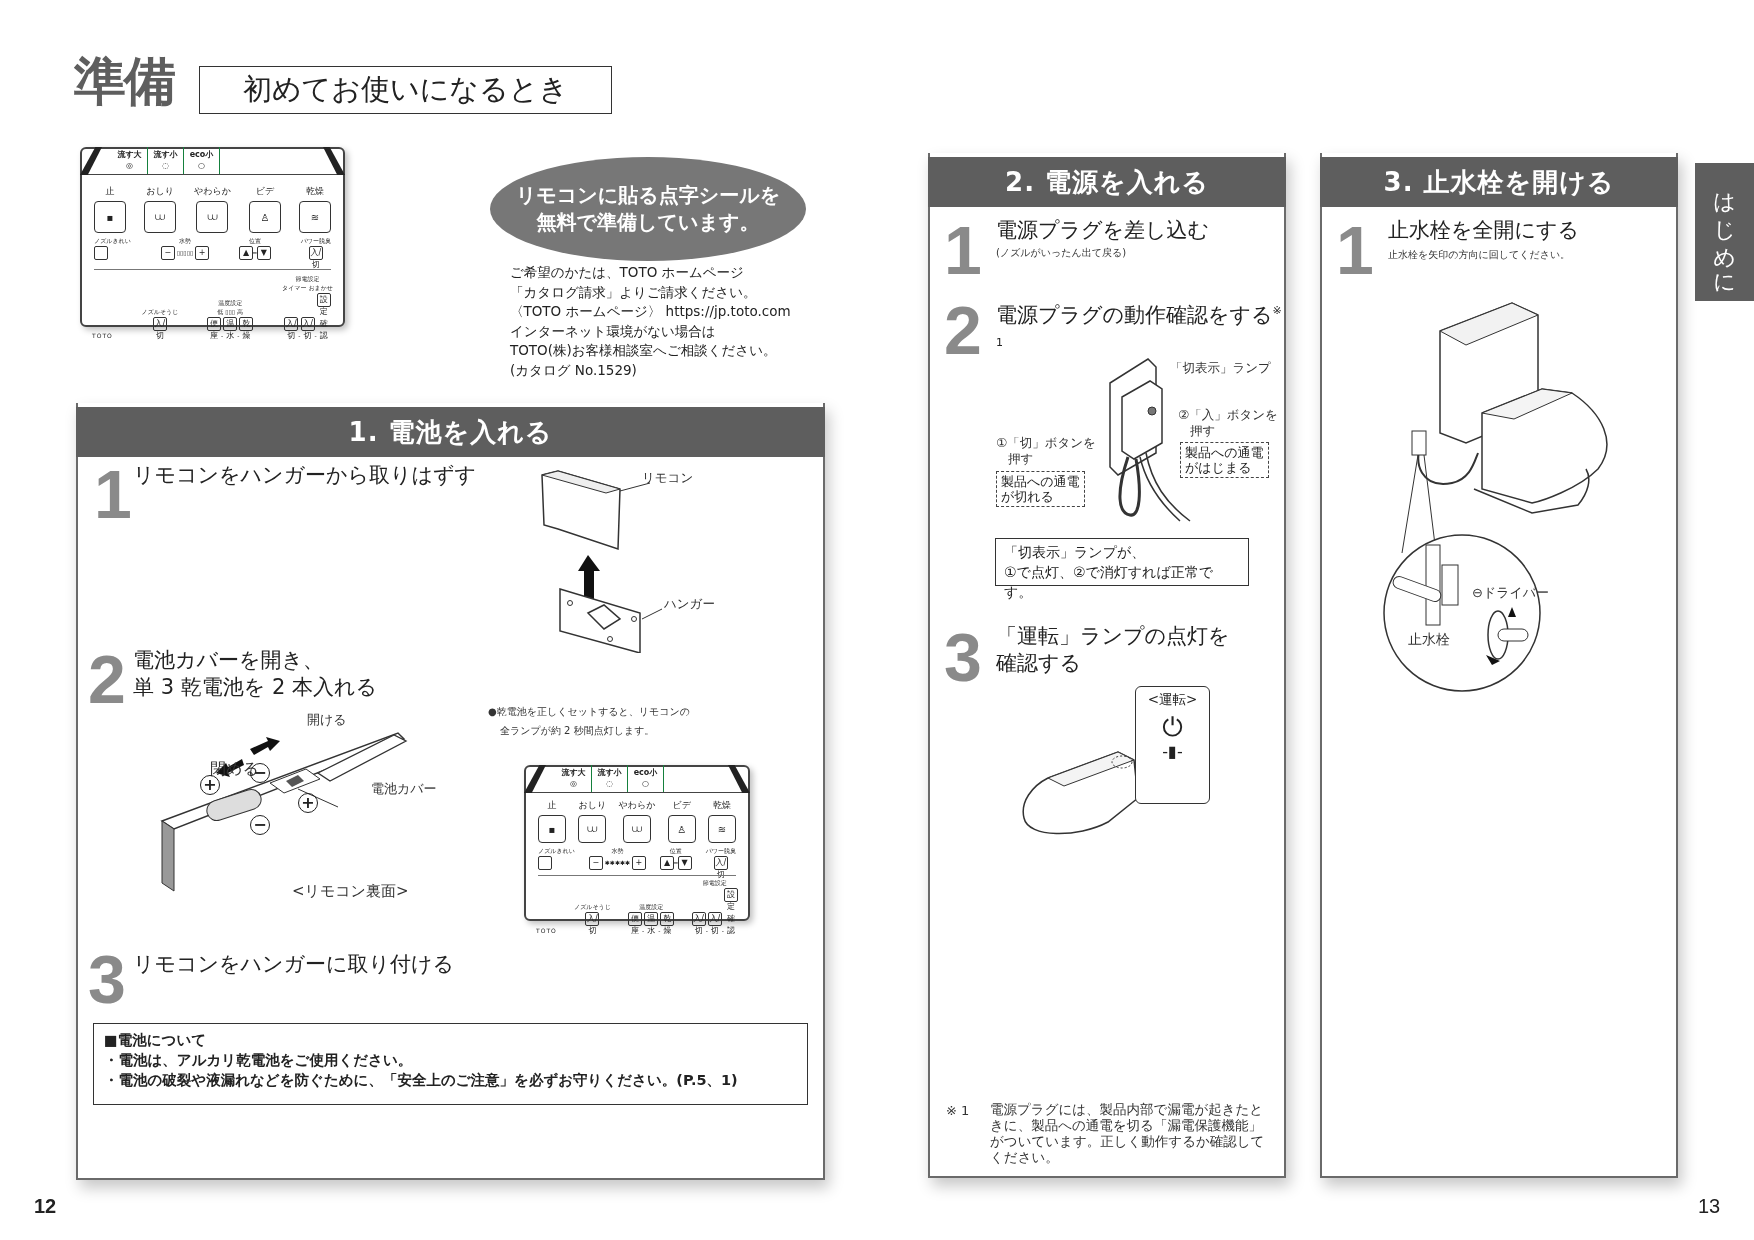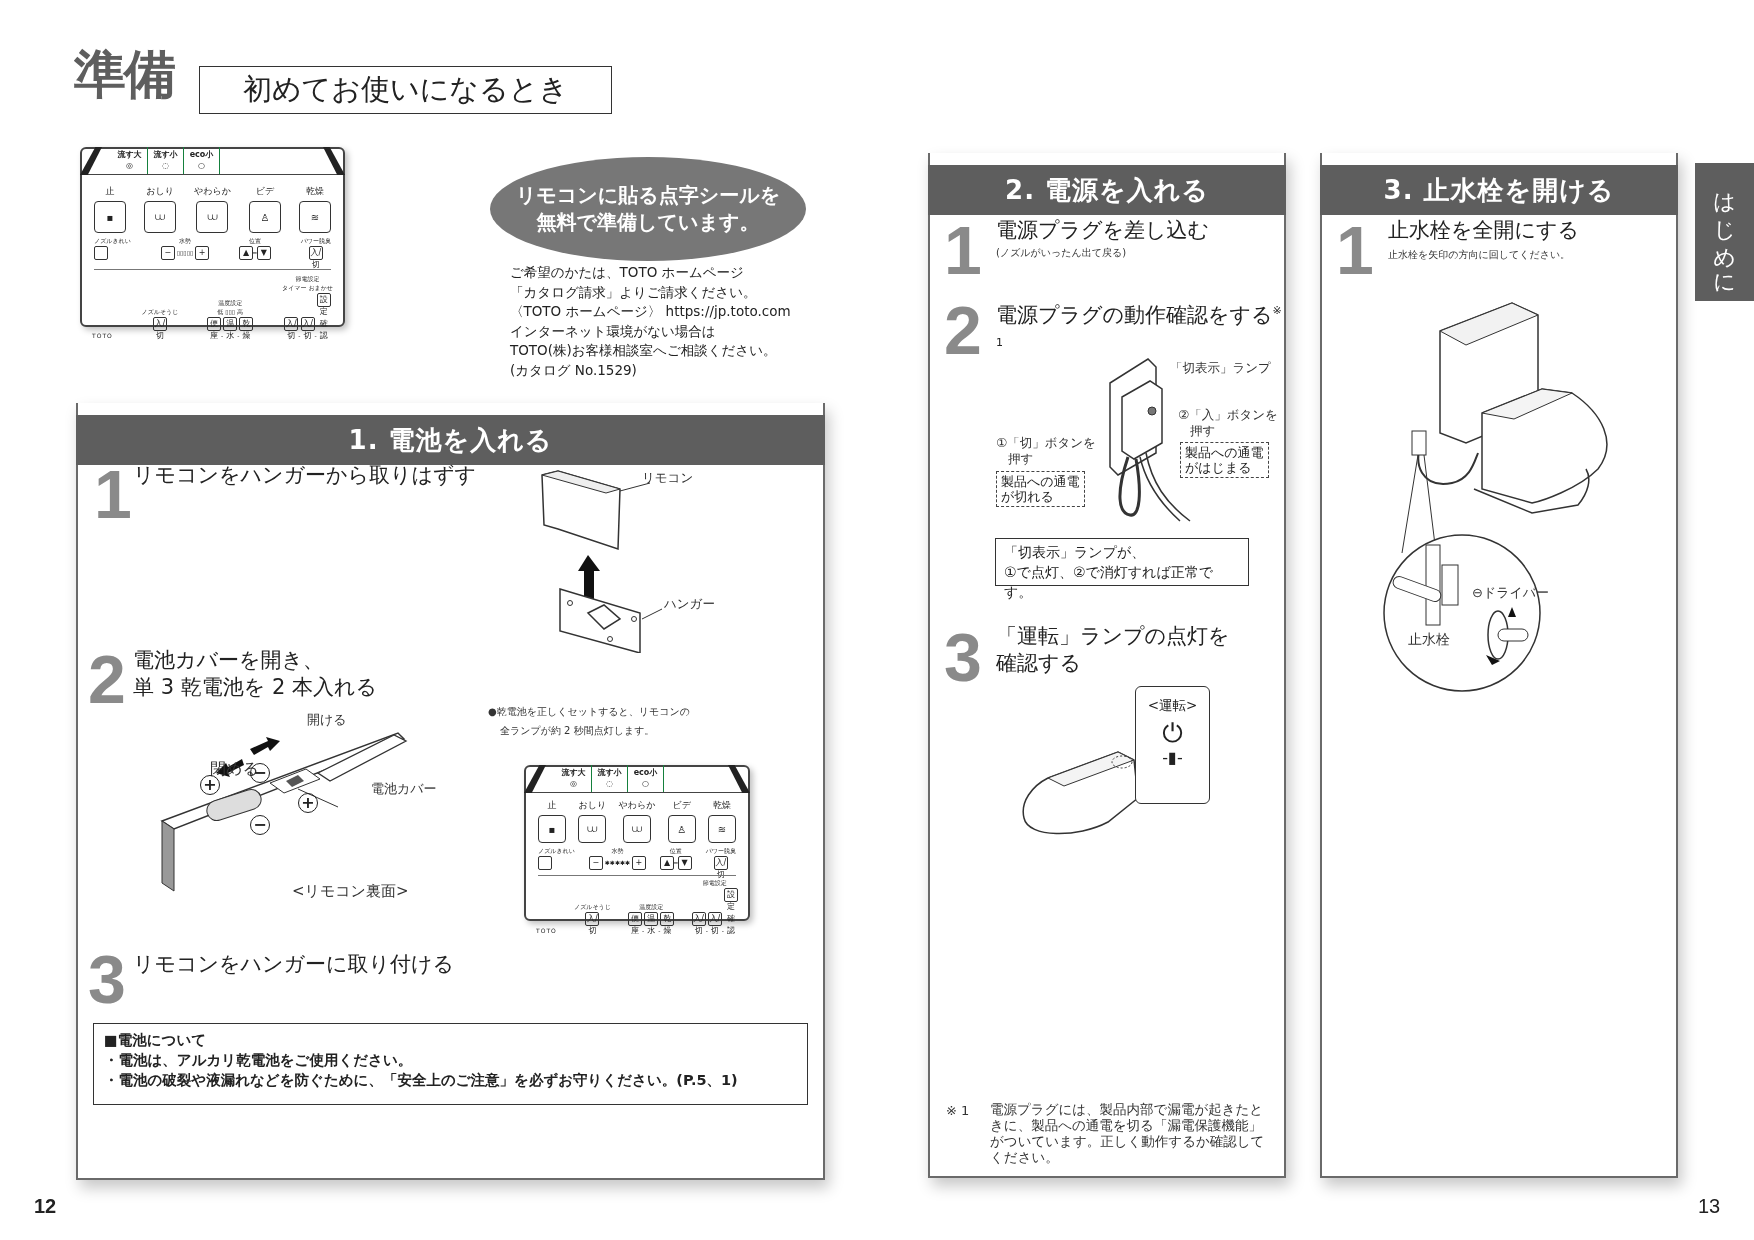--- a/index.html
+++ b/index.html
@@ -2,21 +2,21 @@
 <html><head>
 <meta charset="utf-8">
 <style>
   * { box-sizing: border-box; margin: 0; padding: 0; }
   html, body { width: 1754px; height: 1240px; background: #ffffff; overflow: hidden; }
   body { position: relative; font-family: "DejaVu Sans", "Liberation Sans", sans-serif; color: #222; }
 
   .abs { position: absolute; }
 
   
-  .hdr-big { left: 74px; top: 48px; font-size: 52px; font-weight: bold; color: #5e5e5e; letter-spacing: -2px; line-height: 1; text-align: right; }
+  .hdr-big { left: 74px; top: 55px; font-size: 52px; font-weight: bold; color: #5e5e5e; letter-spacing: -2px; line-height: 1; text-align: right; }
   .hdr-box { left: 199px; top: 66px; width: 413px; height: 48px; border: 1.5px solid #333; display: flex; align-items: center; justify-content: center; font-size: 29px; color: #222; }
 
   
   .remote { border: 2px solid #444; border-radius: 6px; background: #fff; box-shadow: 3px 3px 6px rgba(0,0,0,0.25); }
   .remote .top { position: absolute; left: 0; right: 0; top: -2px; height: 28px; border-bottom: 1px solid #444; }
   .remote .top .corner-l { position: absolute; left: -2px; top: 0; width: 22px; height: 28px; background: #222; clip-path: polygon(0 100%, 70% 0, 100% 0, 35% 100%); }
   .remote .top .corner-r { position: absolute; right: -2px; top: 0; width: 22px; height: 28px; background: #222; clip-path: polygon(0 0, 30% 0, 100% 100%, 65% 100%); }
   .remote .tabs { position: absolute; left: 30px; top: 0; display: flex; }
   .remote .tab { width: 36px; height: 27px; border-right: 1px solid #15803d; font-size: 8px; font-weight: bold; text-align: center; line-height: 11px; padding-top: 2px; }
   .remote .row1 { position: absolute; left: 12px; right: 12px; display: flex; justify-content: space-between; }
@@ -27,21 +27,21 @@
   .remote .sep { position: absolute; left: 12px; right: 12px; border-top: 1px solid #777; }
   .remote .row3 { position: absolute; left: 10px; right: 10px; display: flex; justify-content: space-between; align-items: flex-end; font-size: 6px; }
   .remote .brand { font-size: 6px; letter-spacing: 1px; }
 
   
   .ellipse { left: 490px; top: 157px; width: 316px; height: 104px; border-radius: 50%; background: #777777; color: #fff; font-weight: bold; font-size: 20px; display: flex; flex-direction: column; align-items: center; justify-content: center; line-height: 27px; text-align: right; }
   .braille-text { left: 510px; top: 263px; font-size: 13.5px; line-height: 19.5px; color: #222; }
 
   
   .panel { background: #fff; border: 2px solid #6a6a6a; border-top: none; box-shadow: 4px 8px 14px rgba(0,0,0,0.22); }
-  .panel-title { position: absolute; left: -2px; right: -2px; top: 12px; height: 50px; background: #5e5e5e; color: #fff; font-weight: bold; font-size: 26px; display: flex; align-items: center; justify-content: center; letter-spacing: 1px; }
+  .panel-title { position: absolute; left: -2px; right: -2px; top: 4px; height: 50px; background: #5e5e5e; color: #fff; font-weight: bold; font-size: 26px; display: flex; align-items: center; justify-content: center; letter-spacing: 1px; }
 
   .step-num { position: absolute; font-size: 68px; font-weight: bold; color: #8a8a8a; font-family: "Liberation Sans", sans-serif; line-height: 1; }
   .step-text { position: absolute; font-size: 21px; color: #222; line-height: 27px; }
   .step-sub { position: absolute; font-size: 10px; color: #333; line-height: 19px; }
   .label { position: absolute; font-size: 12.5px; color: #333; line-height: 16px; white-space: nowrap; }
 
   .note-box { position: absolute; border: 1.5px solid #333; padding: 6px 10px; font-size: 14.5px; line-height: 20px; }
   .dash-box { position: absolute; border: 1.5px dashed #444; padding: 2px 4px; font-size: 13px; line-height: 15px; }
 
   .pagenum { font-size: 20px; color: #222; font-family: "Liberation Sans Narrow", "Liberation Sans", sans-serif; }
@@ -262,21 +262,21 @@
   </div>
 
   <div class="abs" style="left:88px; top:585px; width:150px; height:100px;">
     <svg width="150" height="100" viewBox="0 0 150 100">
       <path d="M30,40 L100,14 L116,22 L120,60 L90,84 C60,100 10,100 6,80 C2,64 14,48 30,40 Z" fill="#fff" stroke="#333" stroke-width="1.5"></path>
       <path d="M30,40 L100,14 L116,22 L46,48 Z" fill="#f4f4f4" stroke="#333"></path>
       <ellipse cx="104" cy="24" rx="10" ry="6" fill="none" stroke="#333" stroke-dasharray="2,2"></ellipse>
     </svg>
   </div>
   <div class="abs" style="left:205px; top:533px; width:75px; height:118px; border:1.5px solid #333; border-radius:6px; background:#fff; text-align:center;">
-    <div style="font-size:13.5px; margin-top:10px;">&lt;運転&gt;</div>
+    <div style="font-size:13.5px; margin-top:4px;">&lt;運転&gt;</div>
     <div style="font-size:26px; line-height:28px; margin-top:4px;">⏻</div>
     <div style="font-size:16px; line-height:22px;">-▮-</div>
   </div>
 
   <div class="step-sub" style="left:16px; top:948px; font-size:13px;">※ 1</div>
   <div class="step-sub" style="left:60px; top:948px; width:285px; font-size:13.5px; line-height:16px;">電源プラグには、製品内部で漏電が起きたときに、製品への通電を切る「漏電保護機能」がついています。正しく動作するか確認してください。</div>
 </div>
 
 <div class="abs panel" style="left:1320px; top:153px; width:358px; height:1025px;">
   <div class="panel-title">3. 止水栓を開ける</div>

